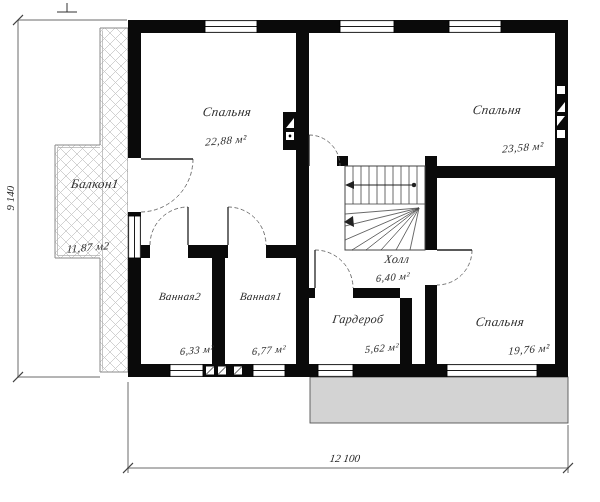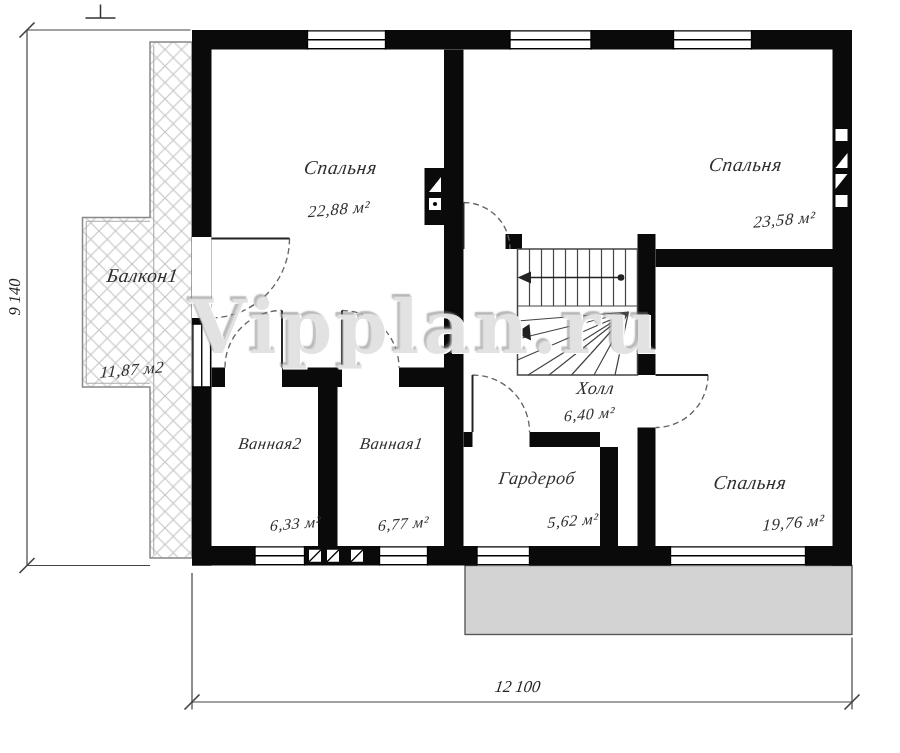--- a/index.html
+++ b/index.html
@@ -168,21 +168,20 @@
       <path d="M128,468 H568"></path>
       <path d="M123,473 L133,463 M563,473 L573,463" stroke-width="1.1"></path>
       <path d="M128,382 V473 M568,425 V473"></path>
       <path d="M18,20 V377"></path>
       <path d="M13,25 L23,15 M13,382 L23,372" stroke-width="1.1"></path>
       <path d="M18,20 H127 M18,377 H100"></path>
       <path d="M57,12 H77 M67,3 V12" stroke="#333" stroke-width="1"></path>
     </g>
   </svg>
 
-  <div class="watermark">Vipplan.ru</div>
 
   <div class="lbl s13" style="left:227px;top:112px;">Спальня</div>
   <div class="lbl area s11" style="left:226px;top:140px;">22,88 м²</div>
 
   <div class="lbl s13" style="left:497px;top:110px;">Спальня</div>
   <div class="lbl area s11" style="left:523px;top:147px;">23,58 м²</div>
 
   <div class="lbl s13" style="left:95px;top:184px;">Балкон1</div>
   <div class="lbl area s11" style="left:88px;top:247px;">11,87 м2</div>
 

